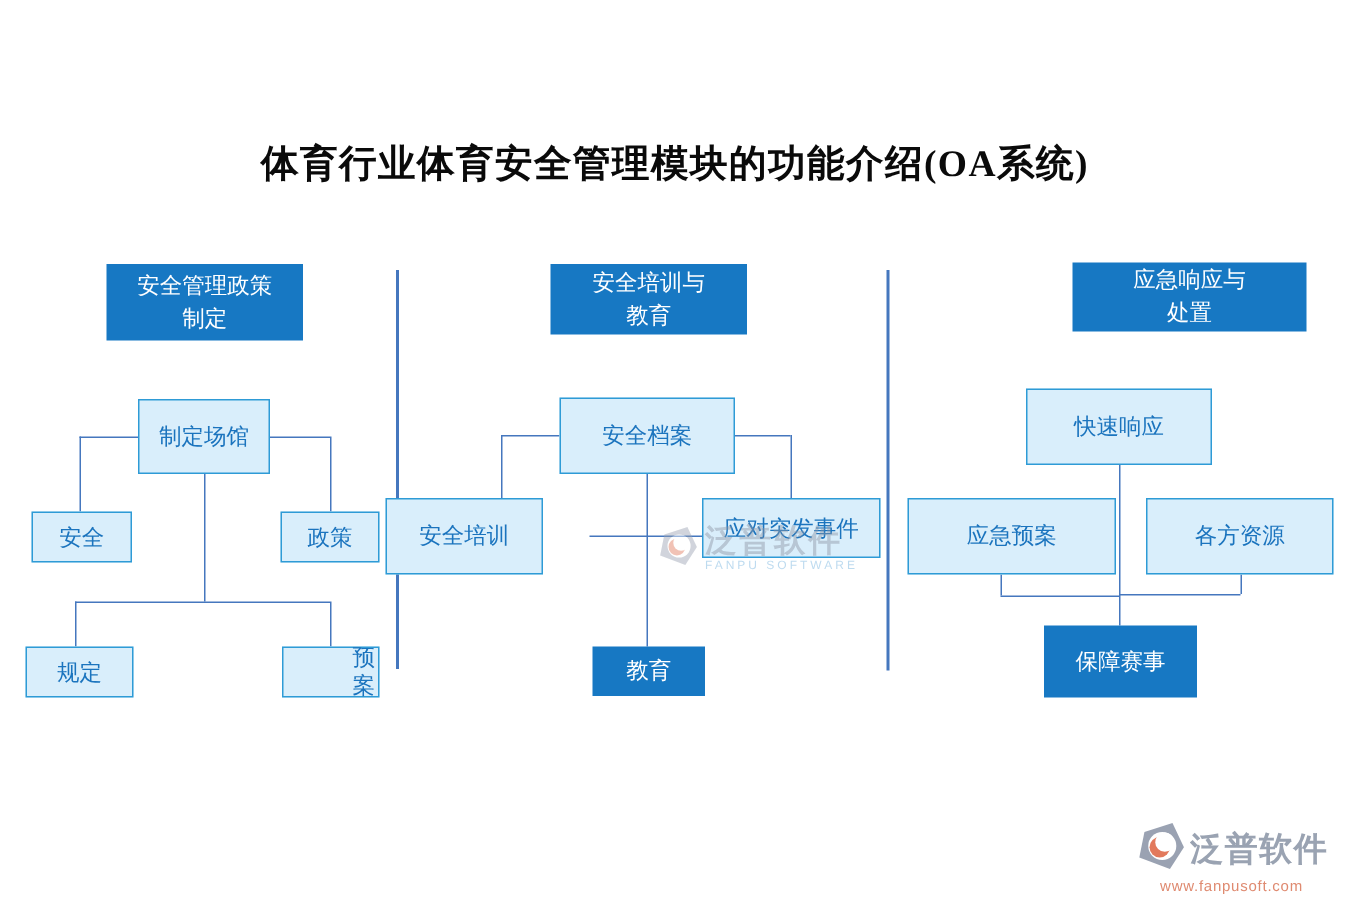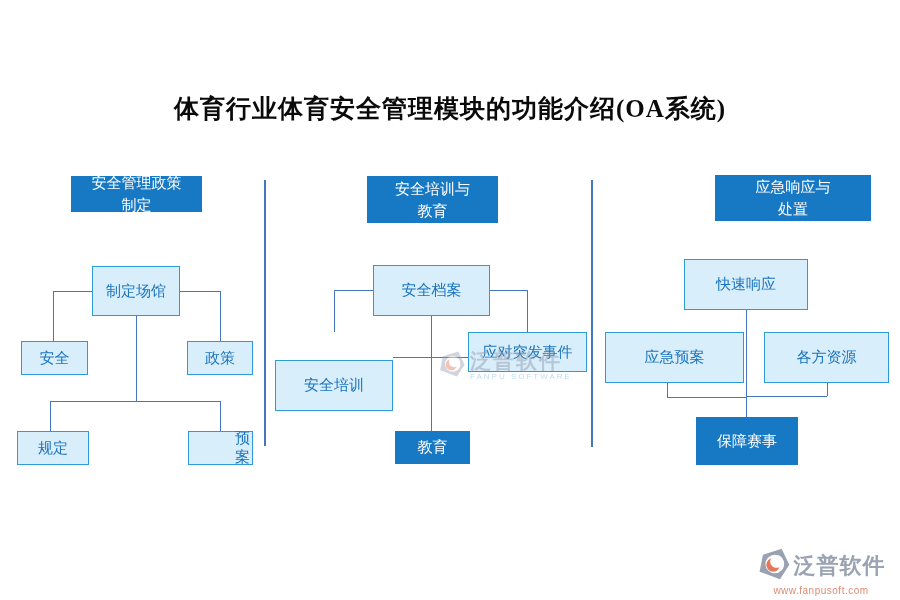--- a/index.html
+++ b/index.html
@@ -62,21 +62,21 @@
 </head>
 <body>
 
 <div id="stage">
 
   <div class="page-title">体育行业体育安全管理模块的功能介绍(OA系统)</div>
 
   <div class="divider" style="left:264px;top:180px;height:266px;"></div>
   <div class="divider" style="left:591px;top:180px;height:267px;"></div>
 
-  <div class="hdr" style="left:71px;top:176px;width:131px;height:36px;">
+  <div class="hdr" style="left:71px;top:176px;width:131px;height:51px;">
     <div>安全管理政策</div>
     <div>制定</div>
   </div>
 
   <div class="line" style="left:53px;top:291px;width:39px;height:1px;"></div>
   <div class="line" style="left:53px;top:291px;width:1px;height:50px;"></div>
   <div class="line" style="left:180px;top:291px;width:40px;height:1px;"></div>
   <div class="line" style="left:220px;top:291px;width:1px;height:50px;"></div>
   <div class="line" style="left:136px;top:316px;width:1px;height:85px;"></div>
   <div class="line" style="left:50px;top:401px;width:170px;height:1px;"></div>
@@ -95,21 +95,21 @@
   </div>
 
   <div class="line" style="left:334px;top:290px;width:39px;height:1px;"></div>
   <div class="line" style="left:334px;top:290px;width:1px;height:42px;"></div>
   <div class="line" style="left:490px;top:290px;width:37px;height:1px;"></div>
   <div class="line" style="left:527px;top:290px;width:1px;height:42px;"></div>
   <div class="line" style="left:431px;top:316px;width:1px;height:115px;"></div>
   <div class="line" style="left:393px;top:357px;width:75px;height:1px;"></div>
 
   <div class="node" style="left:373px;top:265px;width:117px;height:51px;">安全档案</div>
-  <div class="node" style="left:275px;top:332px;width:118px;height:51px;margin-top:28px;">安全培训</div>
+  <div class="node" style="left:257px;top:332px;width:105px;height:51px;">安全培训</div>
   <div class="node" style="left:468px;top:332px;width:119px;height:40px;">应对突发事件</div>
   <div class="node dark" style="left:395px;top:431px;width:75px;height:33px;">教育</div>
 
   <div class="hdr" style="left:680px;top:175px;width:156px;height:46px;margin-left:35px;">
     <div>应急响应与</div>
     <div>处置</div>
   </div>
 
   <div class="line" style="left:746px;top:310px;width:1px;height:107px;"></div>
   <div class="line" style="left:667px;top:383px;width:1px;height:14px;"></div>

